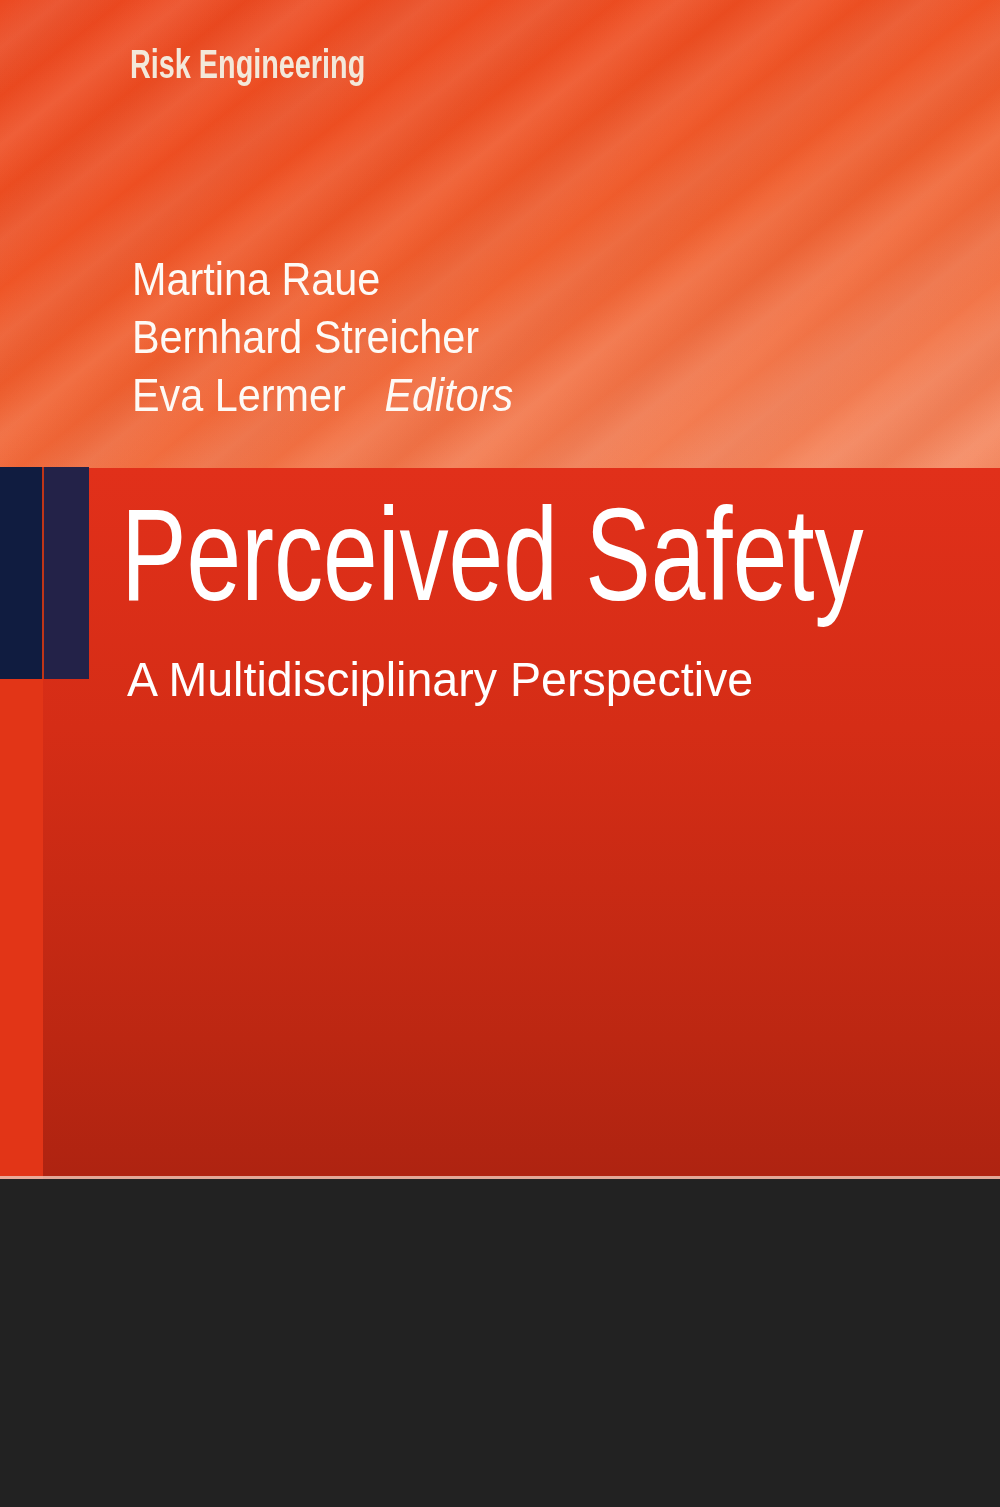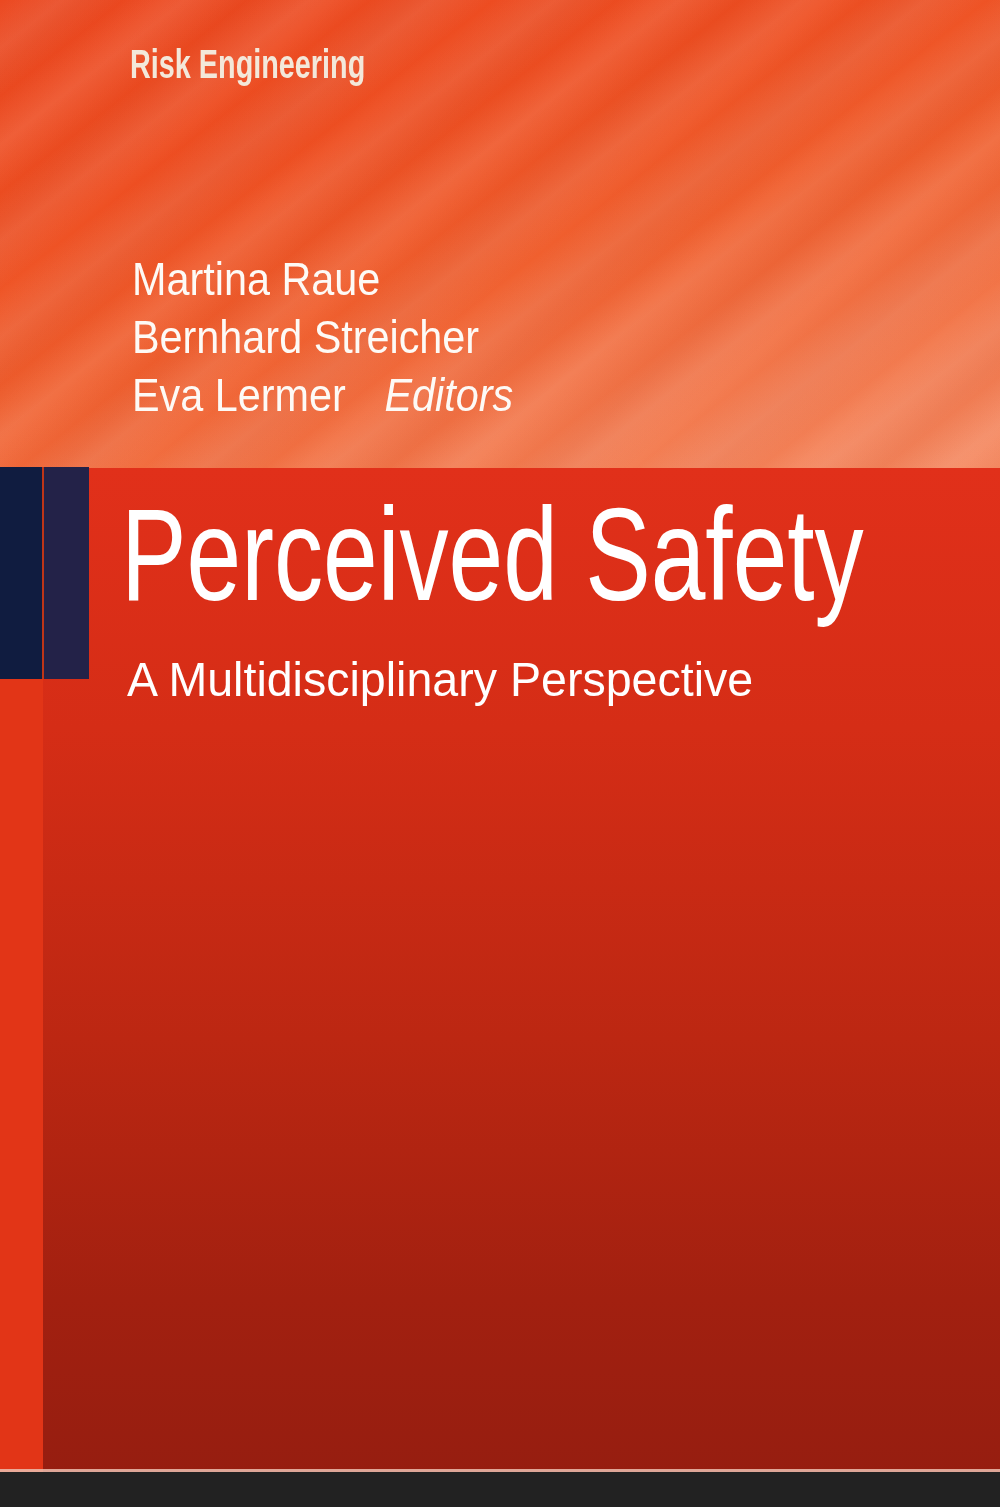--- a/index.html
+++ b/index.html
@@ -3,21 +3,21 @@
 <meta charset="utf-8">
 <style>
   html, body {
     margin: 0;
     padding: 0;
     background: #222;
   }
   .cover {
     position: relative;
     width: 1000px;
-    height: 1472px;
+    height: 1179px;
     overflow: hidden;
     font-family: "Liberation Sans", sans-serif;
     background: #404040;
   }
 
   
   .top-band {
     position: absolute;
     left: 0; top: 0;
     width: 1000px; height: 468px;

